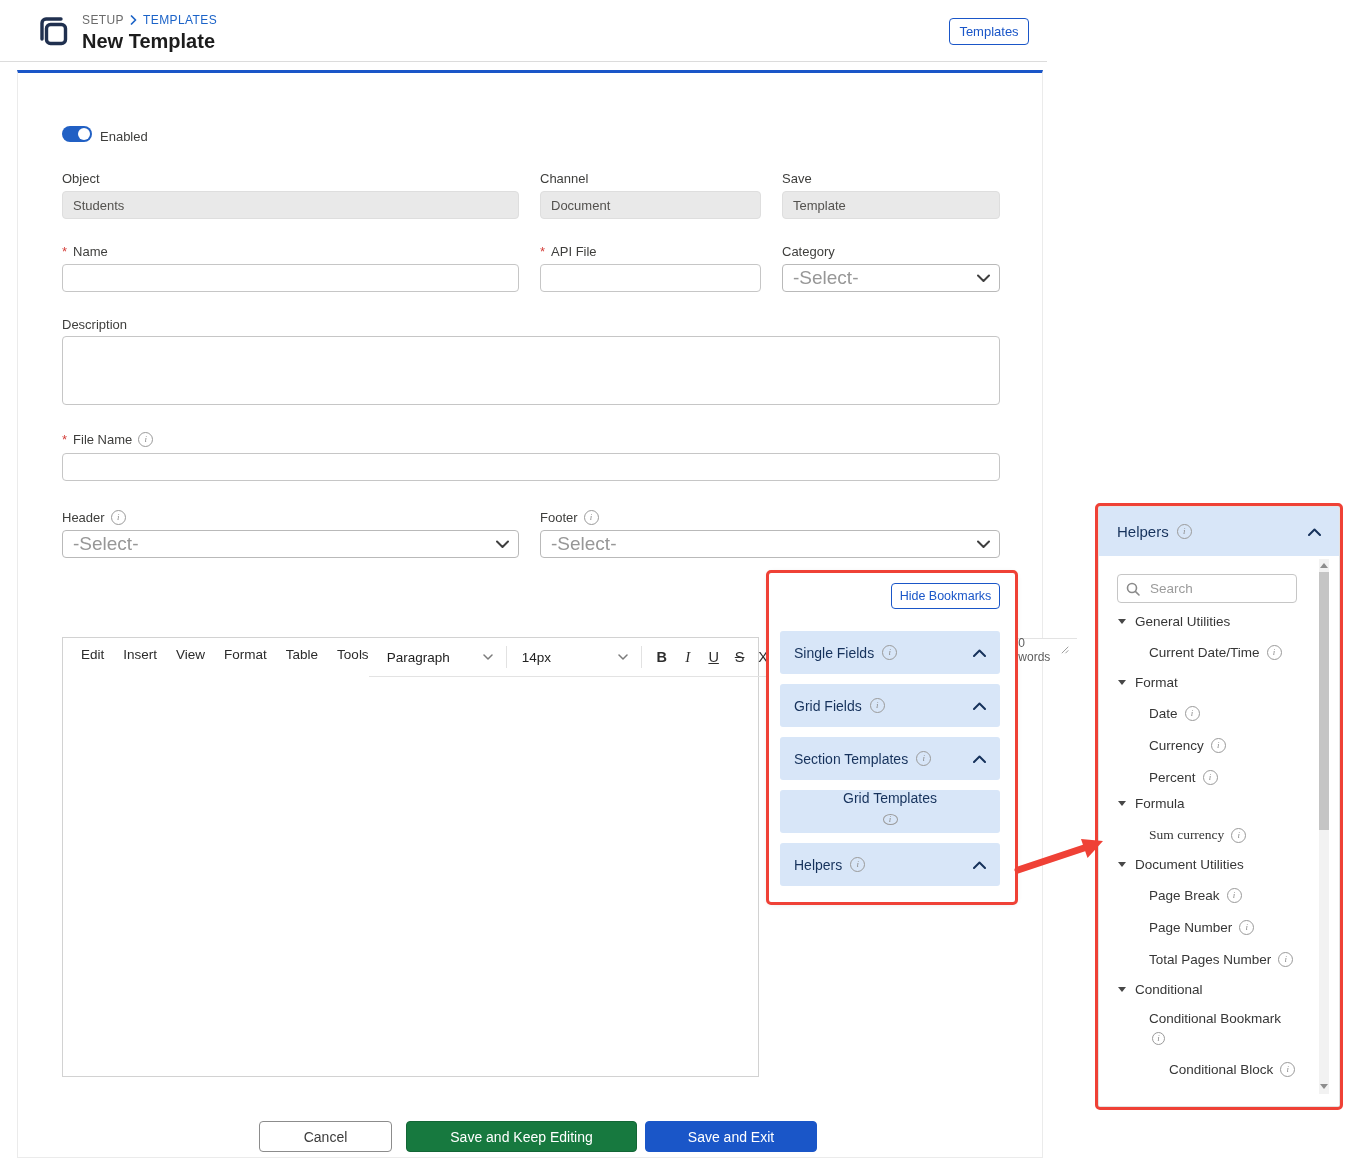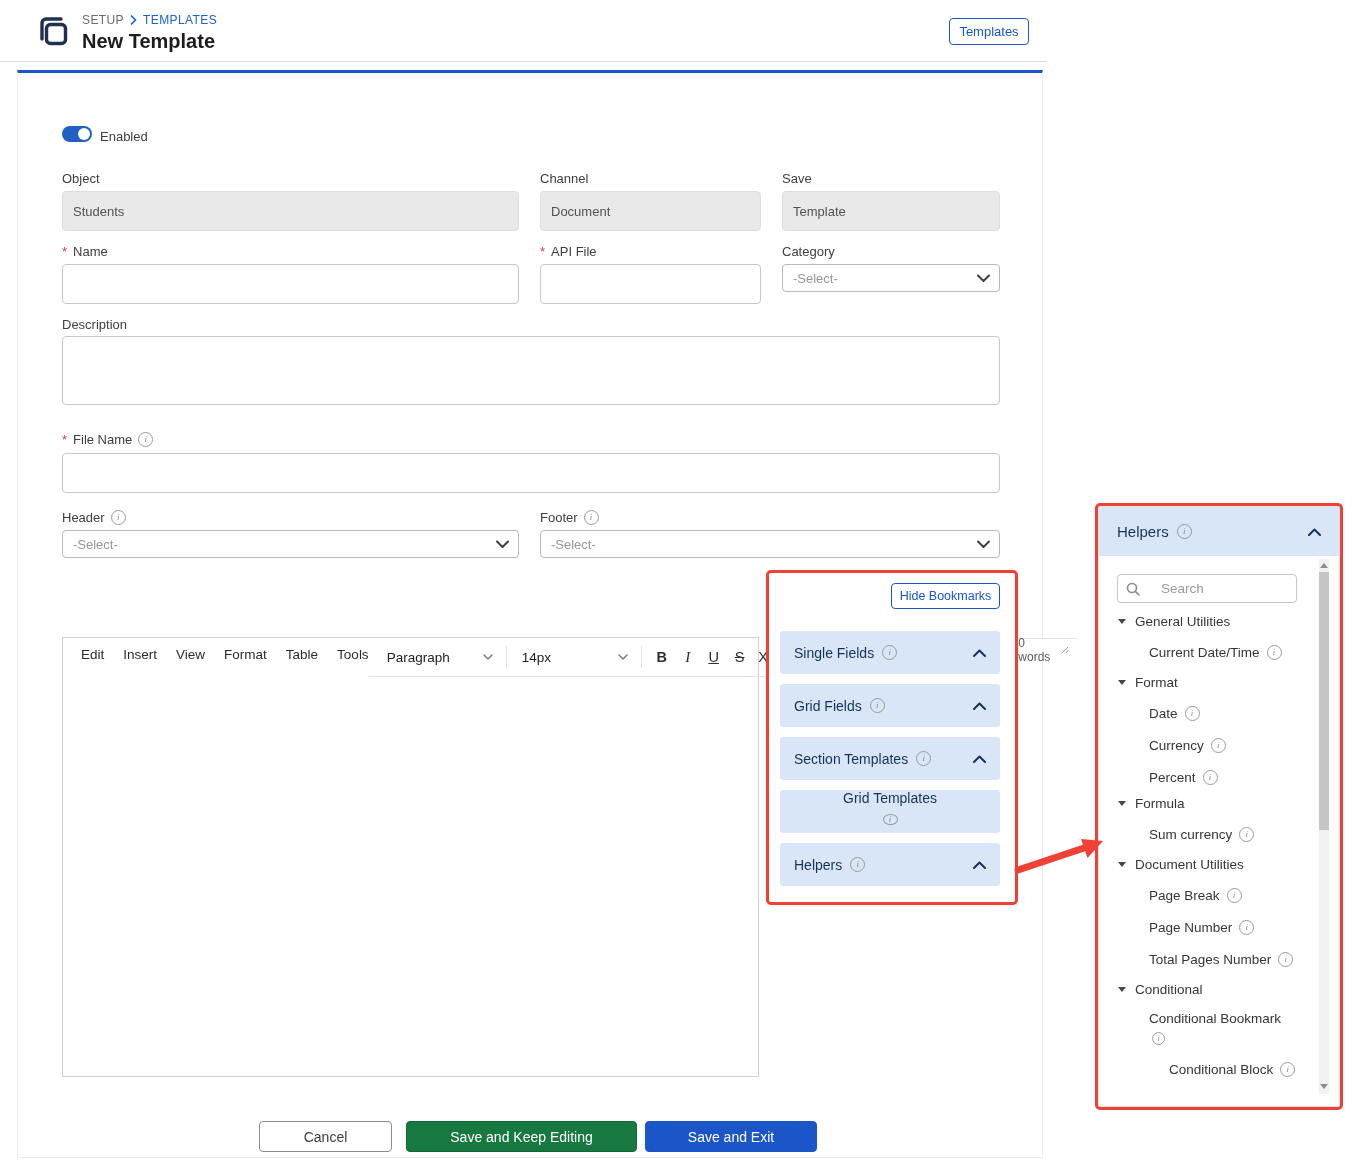--- a/index.html
+++ b/index.html
@@ -22,27 +22,27 @@
   .btn-cancel{background:#fff;border:1px solid #8c8c8c;color:#3c3c3c;font-size:14px;text-align:right;}
   .btn-green{background:#17793f;color:#fff;font-size:14px;border:1px solid #136636;}
   .btn-blue{background:#1a56c8;color:#fff;font-size:14px;border:1px solid #1a56c8;}
 
   
   .card{border:1px solid #ebebeb;border-top:3px solid #1a56c8;background:#fff;}
   .toggle{width:30px;height:16px;border-radius:9px;background:#2160c4;cursor:pointer;position:relative;}
   .toggle .knob{position:absolute;right:2px;top:2px;width:12px;height:12px;border-radius:50%;background:#fff;}
   .lbl{font-size:13px;color:#3e3e3c;display:flex;align-items:center;gap:6px;}
   .req{color:#d43f3a;}
-  .input{border:1px solid #c6c6c6;border-radius:4px;background:#fff;height:40px;padding:0 10px;
+  .input{border:1px solid #c6c6c6;border-radius:4px;background:#fff;height:28px;padding:0 10px;
          font-size:13px;color:#333;font-family:inherit;box-sizing:border-box;outline:none;}
   .input.disabled{background:#e9e9e9;border-color:#dedede;color:#54524f;}
   .textarea{border:1px solid #c6c6c6;border-radius:4px;background:#fff;font-family:inherit;font-size:13px;
             resize:none;outline:none;box-sizing:border-box;}
   .select{display:flex;align-items:center;justify-content:space-between;border:1px solid #b9b9b9;border-radius:4px;
-          background:#fff;height:28px;padding:0 9px 0 10px;font-size:13px;color:#979797;cursor:pointer;box-sizing:border-box;}
+          background:#fff;height:28px;padding:0 9px 0 10px;font-size:19px;color:#979797;cursor:pointer;box-sizing:border-box;}
   .info{display:inline-flex;align-items:center;justify-content:center;width:13px;height:13px;min-width:13px;
         border:1px solid #9a9a9a;border-radius:50%;color:#8c8c8c;font-size:9px;line-height:1;
         font-family:"Liberation Serif",serif;font-style:italic;cursor:pointer;}
   .info::before{content:"i";}
 
   
   .editor{border:1px solid #d2d2d2;background:#fff;display:flex;flex-direction:row;}
   .ed-menu{display:flex;align-items:center;gap:19px;height:28px;padding:2px 0 0 18px;font-size:13.5px;color:#2b2b2b;}
   .ed-menu span{cursor:pointer;}
   .ed-toolbar{display:flex;align-items:center;height:38px;padding:0 0 0 10px;border-bottom:1px solid #e3e3e3;}
@@ -62,21 +62,21 @@
   .panel-white{background:#fff;box-shadow:0 1px 7px rgba(0,0,0,.16);border-radius:3px;}
   .acc{display:flex;align-items:center;gap:8px;background:#d8e6f8;border-radius:3px;height:43px;
        padding:0 14px;cursor:pointer;}
   .acc-label{font-size:14px;color:#16325c;}
   .push{margin-left:auto;}
 
   
   .hp-white{background:#fff;border:1px solid #e3e3e3;}
   .hp-header{display:flex;align-items:center;gap:8px;background:#d8e6f8;padding:0 18px;cursor:pointer;}
   .hp-title{font-size:15px;color:#16325c;}
-  .search{display:flex;align-items:center;gap:19px;border:1px solid #c6c6c6;border-radius:4px;background:#fff;
+  .search{display:flex;align-items:center;gap:8px;border:1px solid #c6c6c6;border-radius:4px;background:#fff;
           padding:0 8px;}
   .search input{border:none;outline:none;flex:1;font-size:13.5px;font-family:inherit;background:transparent;color:#333;min-width:0;}
   .search input::placeholder{color:#9b9b9b;}
   .tgroup{display:flex;align-items:center;gap:9px;font-size:13.5px;color:#363636;cursor:pointer;white-space:nowrap;}
   .titem{display:flex;align-items:center;gap:7px;font-size:13.5px;color:#363636;cursor:pointer;white-space:nowrap;}
   .caret{width:0;height:0;border-left:4.5px solid transparent;border-right:4.5px solid transparent;
          border-top:5.5px solid #474747;}
   .sb-track{background:#f2f2f2;}
   .sb-thumb{background:#c5c5c5;cursor:pointer;}
   .sb-up{width:0;height:0;border-left:4px solid transparent;border-right:4px solid transparent;
@@ -342,21 +342,21 @@
     <span class="info"></span>
   </div>
   <div class="abs titem" style="left:1149px;top:770px;">
     <span>Percent</span>
     <span class="info"></span>
   </div>
   <div class="abs tgroup" style="left:1118px;top:796px;">
     <span class="caret"></span>
     <span>Formula</span>
   </div>
-  <div class="abs titem" style="left:1149px;top:827px;">
+  <div class="abs titem" style="left:1149px;top:827px;font-family:Liberation Serif, serif;">
     <span>Sum currency</span>
     <span class="info"></span>
   </div>
   <div class="abs tgroup" style="left:1118px;top:857px;">
     <span class="caret"></span>
     <span>Document Utilities</span>
   </div>
   <div class="abs titem" style="left:1149px;top:888px;">
     <span>Page Break</span>
     <span class="info"></span>

